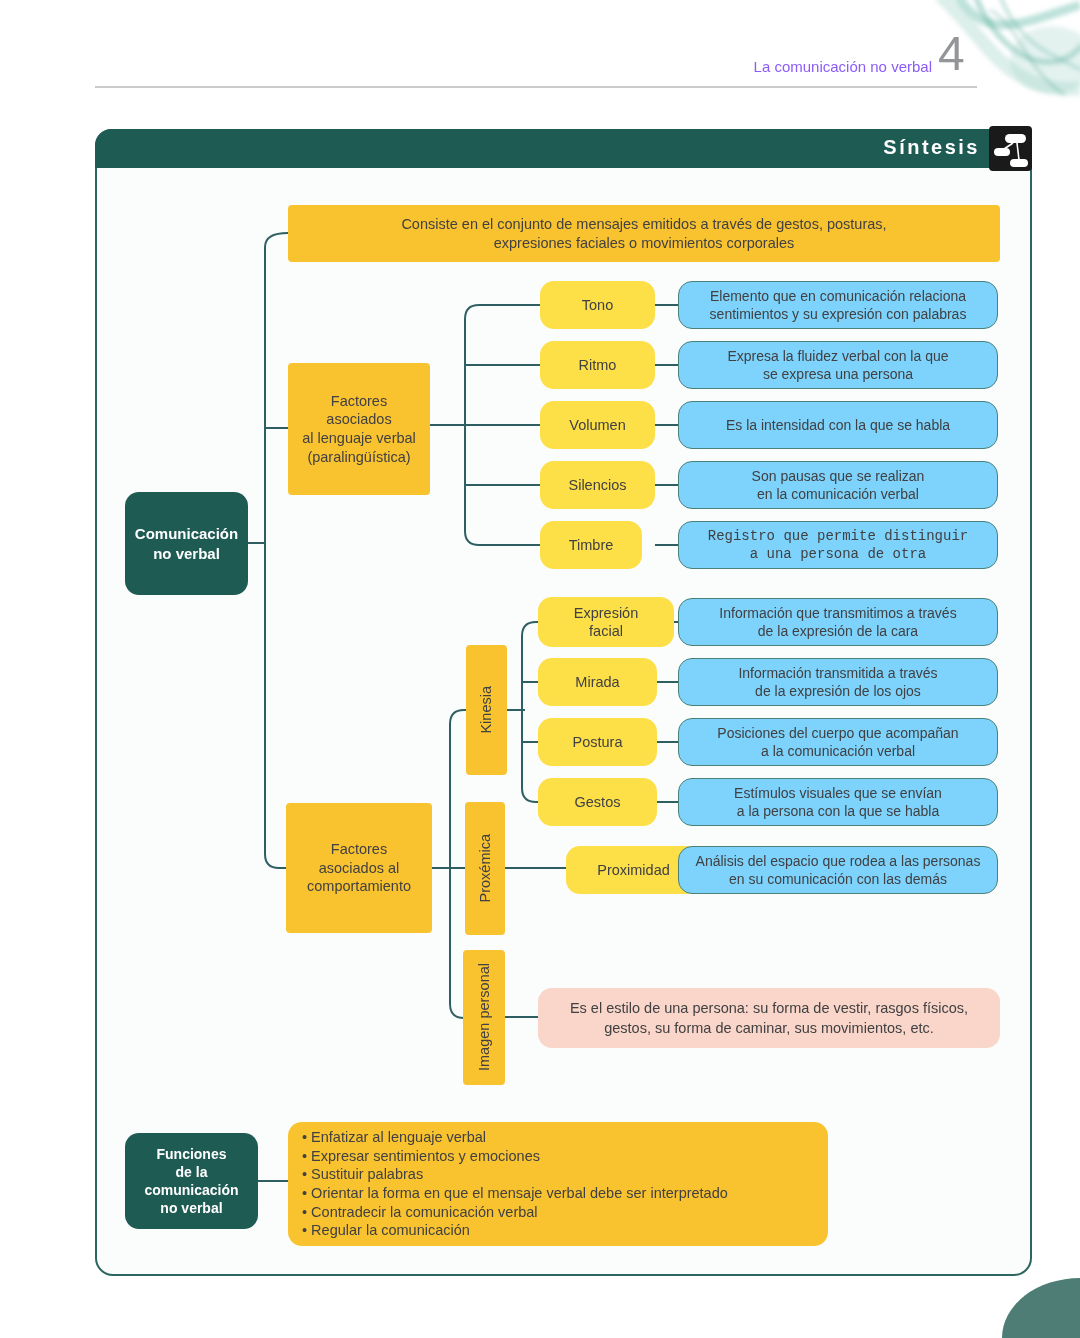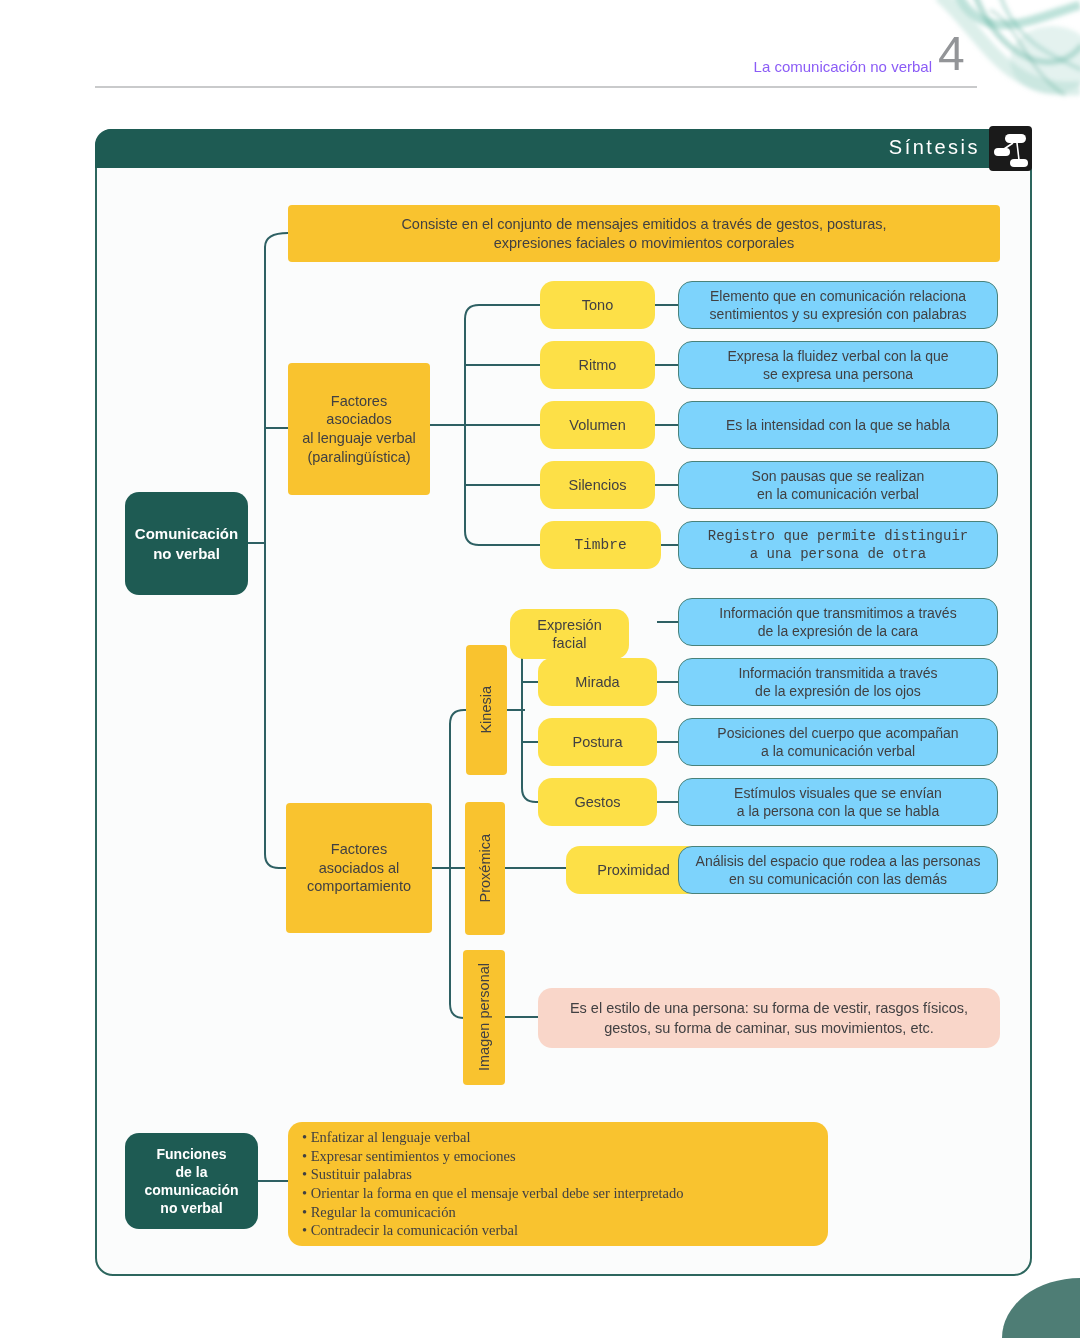--- a/index.html
+++ b/index.html
@@ -7,36 +7,36 @@
         font-family:"Liberation Sans",sans-serif;color:#414042;}
   .abs{position:absolute;}
   
   .chapter-title{left:0;top:58px;width:922px;text-align:right;font-size:15px;color:#8b5cf6;margin-left:10px;}
   .chapter-number{left:938px;top:30px;font-size:48px;font-weight:300;color:#939598;line-height:1;}
   .header-rule{left:95px;top:86px;width:882px;height:2px;background:#c9cacb;}
   
   .frame{left:95px;top:129px;width:937px;height:1147px;border:2px solid #2d665e;border-radius:18px;
          background:#fbfcfc;box-sizing:border-box;}
   .banner{left:95px;top:129px;width:937px;height:39px;background:#1e5b53;border-radius:16px 16px 0 0;}
-  .banner-title{position:absolute;right:52px;top:7px;color:#ffffff;font-size:20px;font-weight:normal;
+  .banner-title{position:absolute;right:52px;top:7px;color:#ffffff;font-size:20px;font-weight:bold;
                 letter-spacing:2.5px;}
   .banner-icon{left:989px;top:126px;width:43px;height:45px;background:#1a1a1a;border-radius:4px;}
   
   .box{box-sizing:border-box;display:flex;align-items:center;justify-content:center;text-align:center;}
   .prewrap{white-space:pre-line;}
   .yellow{background:#f9c32f;border-radius:4px;font-size:14.5px;line-height:1.28;}
   .teal{background:#1e5b53;border-radius:14px;color:#ffffff;font-weight:bold;font-size:15px;line-height:1.3;}
   .pink{background:#fde047;border-radius:14px;font-size:14.5px;line-height:1.25;}
   .pinkbig{background:#f9d6c9;border-radius:14px;font-size:14.5px;line-height:1.4;}
   .white-box{background:#7dd3fc;border:1.5px solid #4a827a;border-radius:14px;font-size:14px;line-height:1.32;}
   .vlabel{writing-mode:vertical-rl;transform:rotate(180deg);font-size:14.5px;}
   
   .bullets{left:288px;top:1122px;width:540px;height:124px;background:#f9c32f;border-radius:14px;
            box-sizing:border-box;display:flex;flex-direction:column;justify-content:center;
-           padding:8px 14px;font-family:Liberation Serif, serif;}
+           padding:8px 14px;}
   .bullet-item{font-size:14.5px;line-height:18.6px;color:#414042;}
   .bullet-item::before{content:"• ";}
   
   .page-number{left:1026px;top:1292px;font-size:15px;font-weight:bold;color:#231f20;}
   .corner{right:0;bottom:0;width:78px;height:60px;background:#4e7d75;border-radius:100% 0 0 0;}
   svg{display:block;}
 </style>
 </head>
 <body>
 
@@ -126,39 +126,39 @@
   <div class="abs box white-box prewrap" style="left:678px;top:341px;width:320px;height:48px;">Expresa la fluidez verbal con la que
 se expresa una persona</div>
 
   <div class="abs box pink" style="left:540px;top:401px;width:115px;height:48px;">Volumen</div>
   <div class="abs box white-box prewrap" style="left:678px;top:401px;width:320px;height:48px;">Es la intensidad con la que se habla</div>
 
   <div class="abs box pink" style="left:540px;top:461px;width:115px;height:48px;">Silencios</div>
   <div class="abs box white-box prewrap" style="left:678px;top:461px;width:320px;height:48px;">Son pausas que se realizan
 en la comunicación verbal</div>
 
-  <div class="abs box pink" style="left:540px;top:521px;width:121px;height:48px;font-family:Liberation Mono, monospace;">Timbre</div>
+  <div class="abs box pink" style="left:540px;top:521px;width:102px;height:48px;">Timbre</div>
   <div class="abs box white-box prewrap" style="left:678px;top:521px;width:320px;height:48px;font-family:Liberation Mono, monospace;">Registro que permite distinguir
 a una persona de otra</div>
 
   <div class="abs box yellow prewrap" style="left:286px;top:803px;width:146px;height:130px;">Factores
 asociados al
 comportamiento</div>
 
   <div class="abs box yellow" style="left:466px;top:645px;width:41px;height:130px;">
     <span class="vlabel">Kinesia</span>
   </div>
   <div class="abs box yellow" style="left:465px;top:802px;width:40px;height:133px;">
     <span class="vlabel">Proxémica</span>
   </div>
   <div class="abs box yellow" style="left:463px;top:950px;width:42px;height:135px;">
     <span class="vlabel">Imagen personal</span>
   </div>
 
-  <div class="abs box pink prewrap" style="left:510px;top:597px;width:119px;height:50px;margin-top:12px;">Expresión
+  <div class="abs box pink prewrap" style="left:538px;top:597px;width:136px;height:50px;">Expresión
 facial</div>
   <div class="abs box white-box prewrap" style="left:678px;top:598px;width:320px;height:48px;">Información que transmitimos a través
 de la expresión de la cara</div>
 
   <div class="abs box pink" style="left:538px;top:658px;width:119px;height:48px;">Mirada</div>
   <div class="abs box white-box prewrap" style="left:678px;top:658px;width:320px;height:48px;">Información transmitida a través
 de la expresión de los ojos</div>
 
   <div class="abs box pink" style="left:538px;top:718px;width:119px;height:48px;">Postura</div>
   <div class="abs box white-box prewrap" style="left:678px;top:718px;width:320px;height:48px;">Posiciones del cuerpo que acompañan
@@ -178,20 +178,20 @@
   <div class="abs box teal prewrap" style="left:125px;top:1133px;width:133px;height:96px;font-size:14px;">Funciones
 de la
 comunicación
 no verbal</div>
 
   <div class="abs bullets">
     <div class="bullet-item">Enfatizar al lenguaje verbal</div>
     <div class="bullet-item">Expresar sentimientos y emociones</div>
     <div class="bullet-item">Sustituir palabras</div>
     <div class="bullet-item">Orientar la forma en que el mensaje verbal debe ser interpretado</div>
+    <div class="bullet-item">Contradecir la comunicación verbal</div>
     <div class="bullet-item">Regular la comunicación</div>
-    <div class="bullet-item">Contradecir la comunicación verbal</div>
   </div>
 
   <div class="abs page-number">85</div>
   <div class="abs corner"></div>
 
 </div>
 
 </body></html>

